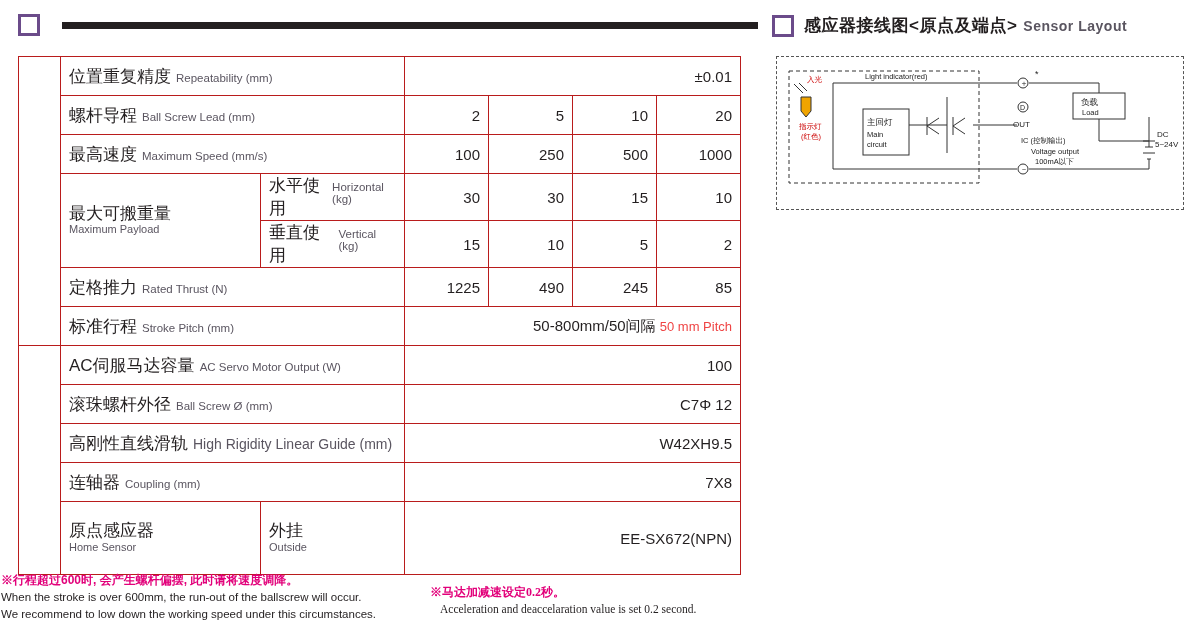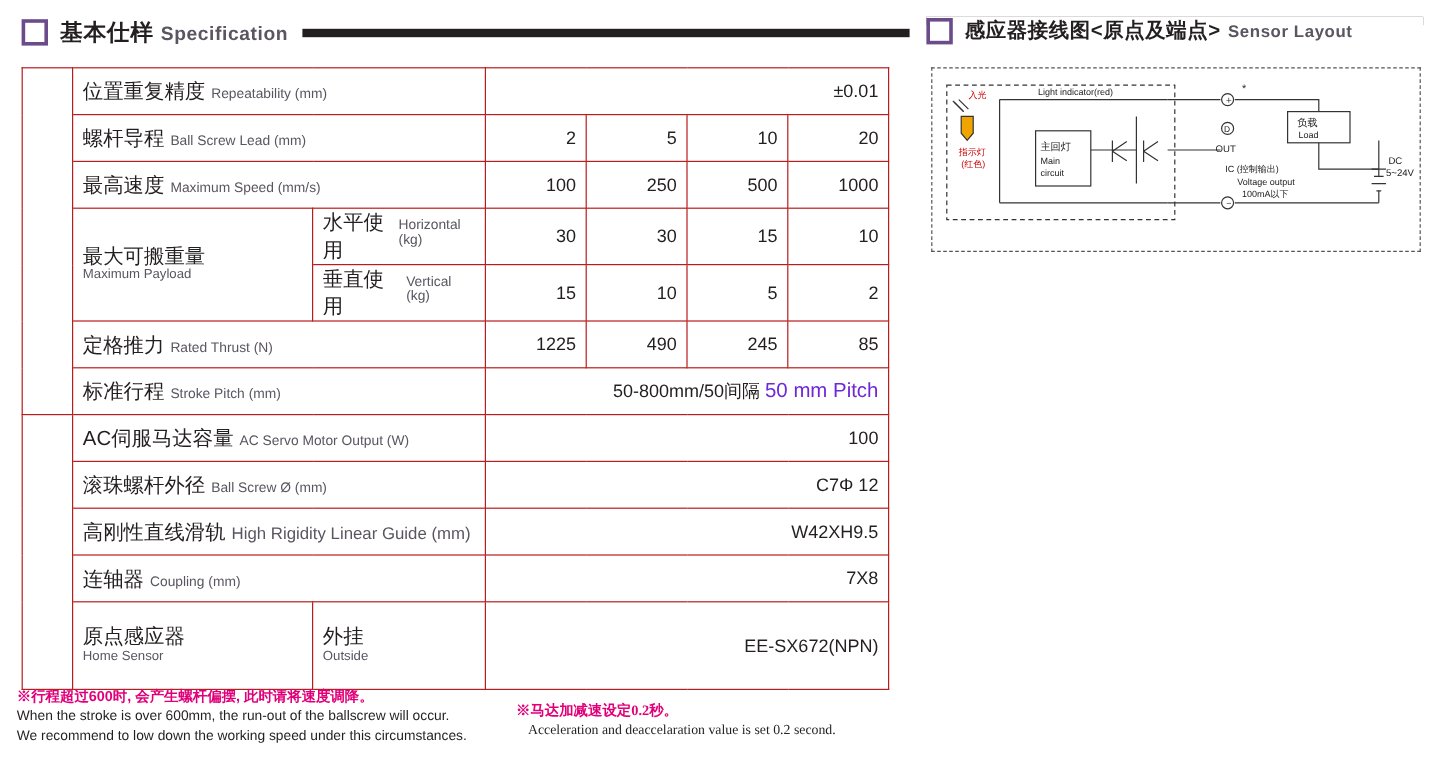--- a/index.html
+++ b/index.html
@@ -42,44 +42,41 @@
   }
   .side-cn{font-size:25px;font-weight:bold;line-height:1.08;letter-spacing:1px;}
   .side-en{font-size:12px;margin-top:4px;}
   td.val{text-align:right;font-size:19px;}
   .cn{font-size:17px;color:#231f20;}
   .en{font-size:12px;color:#5a5560;}
   .lblline{display:flex;align-items:baseline;gap:5px;}
   .lblline .en{font-size:11.5px;}
   .stacked .cn{display:block;font-size:17px;line-height:1.1;}
   .stacked .en{display:block;font-size:11px;line-height:1.2;}
-  .note-inline{font-size:17px;color:#6d28d9;}
+  .note-inline{font-size:13px;color:#ef4444;}
 
   
   .foot{position:absolute;font-size:11.5px;line-height:1.45;}
-  #foot-left{left:14px;top:572px;width:420px;}
+  #foot-left{left:1px;top:572px;width:420px;}
   #foot-right{left:430px;top:584px;width:330px;font-family:Liberation Serif, serif;}
   .foot .warn{color:#e2007a;font-weight:bold;font-size:12px;}
   .foot .sub{color:#231f20;}
 
   
   .diagram{position:absolute;left:776px;top:56px;width:406px;height:152px;border:1px dashed #555;background:#fff;}
   .diagram svg{display:block;}
   .dg-txt{font-family:"Liberation Sans", sans-serif;}
 </style>
 </head>
 <body>
 
 <div class="page">
 
   <div class="sec-head" id="left-head">
     <div class="sq"></div>
-    <div class="tt">
-      <span>基本仕样</span><span class="en">Specification</span>
-    </div>
     <div class="rule"></div>
   </div>
 
   <div class="head-bar-right"></div>
   <div class="sec-head" id="right-head" style="background:#fff;">
     <div class="sq"></div>
     <div class="tt">
       <span>感应器接线图&lt;原点及端点&gt;</span><span class="en">Sensor Layout</span>
     </div>
 

